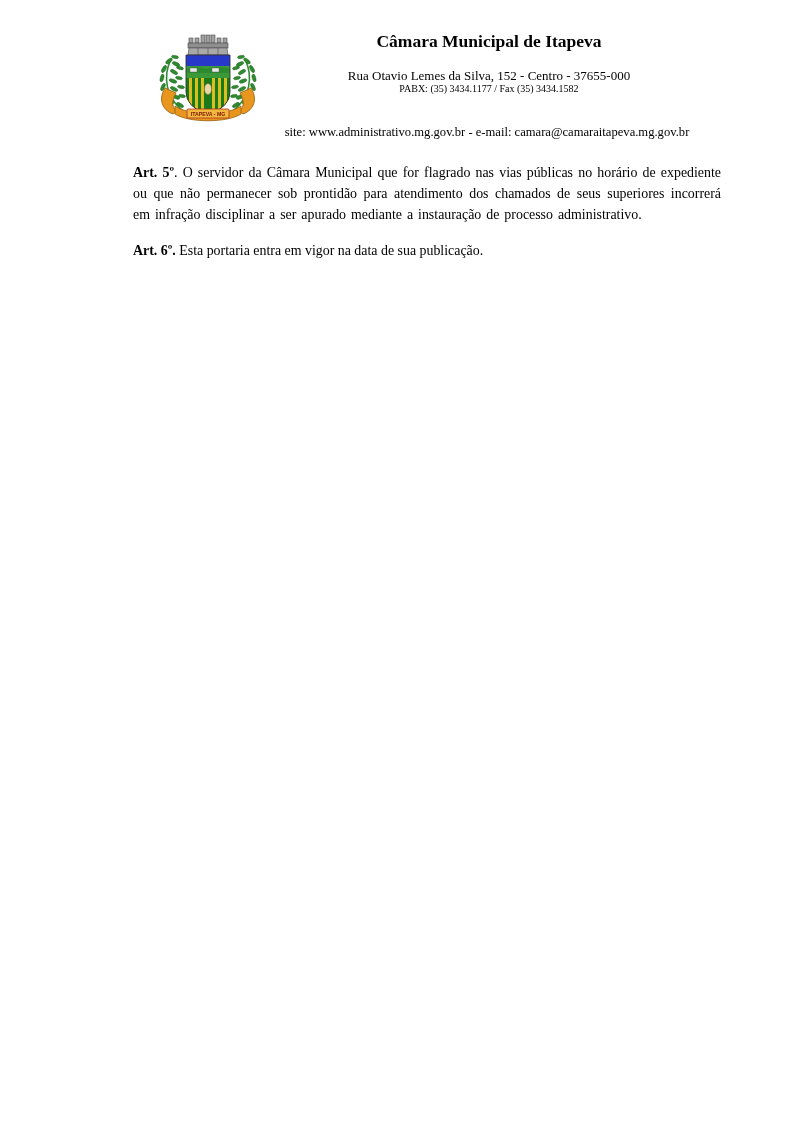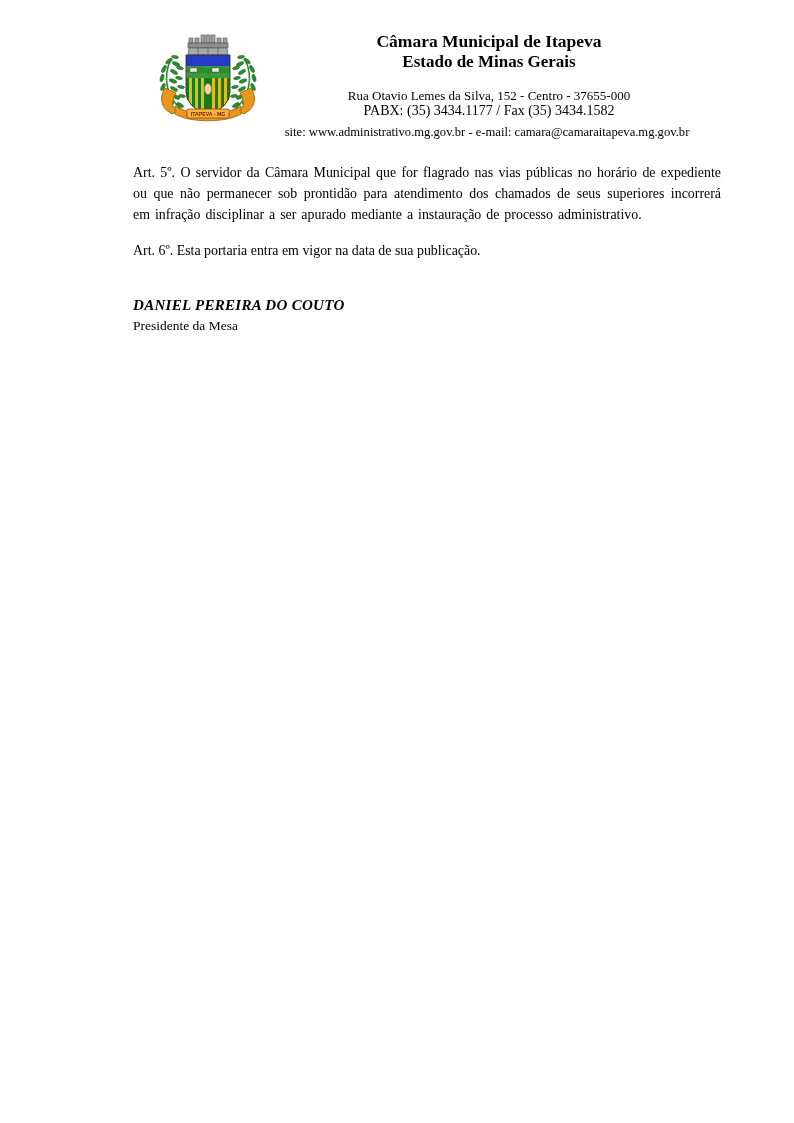--- a/index.html
+++ b/index.html
@@ -20,41 +20,41 @@
     position: absolute; left: 149px; top: 26px;
     width: 118px; height: 98px;
   }
   .header-text {
     position: absolute; left: 280px; top: 31px; width: 418px;
     text-align: center; line-height: 1.18;
   }
   .org-name  { font-size: 17.5px; font-weight: bold; }
   .state-line{ font-size: 17px;   font-weight: bold; }
   .addr-line { font-size: 13px; margin-top: 16px; }
-  .phone-line{ font-size: 14px; }
+  .phone-line{ font-size: 10px; }
   .site-line {
     position: absolute; left: 180px; top: 125px; width: 614px;
     text-align: center; font-size: 12.6px;
   }
   
   .content {
     position: absolute; left: 133px; top: 162px; width: 588px;
   }
   .para {
     font-size: 13.9px; line-height: 21px;
   }
   .para-art5 {
     text-align: justify;
     word-spacing: 1.5px;
   }
   .para-art6 {
     margin-top: 15px;
     text-align: left;
   }
-  .art-label { font-weight: normal; }
+  .art-label { font-weight: bold; }
   .signature { margin-top: 34px; }
   .sig-name {
     font-size: 15px; font-weight: bold; font-style: italic;
     line-height: 20px; letter-spacing: 0.3px;
   }
   .sig-role {
     font-size: 13.5px; line-height: 21px;
   }
 </style>
 </head>
@@ -159,35 +159,30 @@
         <g>
           <path d="M26,80 C40,90 78,90 92,80 L92,88 C78,97 40,97 26,88 Z" fill="#e8961e" stroke="#96600e" stroke-width="0.8"></path>
           <rect x="38" y="83" width="42" height="9" rx="1" fill="#f2b73c" stroke="#a83322" stroke-width="0.8"></rect>
           <text x="59" y="89.6" text-anchor="middle" font-family="Liberation Sans, sans-serif" font-size="5.2" font-weight="bold" fill="#7a1508">ITAPEVA - MG</text>
         </g>
       </svg>
     </div>
 
     <div class="header-text">
       <div class="org-name">Câmara Municipal de Itapeva</div>
-      <div class="state-line">Estado de Minas Gerais</div>
       <div class="addr-line">Rua Otavio Lemes da Silva, 152 - Centro - 37655-000</div>
       <div class="phone-line">PABX: (35) 3434.1177 / Fax (35) 3434.1582</div>
     </div>
 
     <div class="site-line">site: www.administrativo.mg.gov.br - e-mail: camara@camaraitapeva.mg.gov.br</div>
   </header>
 
   <main class="content">
     <p class="para para-art5">
       <span class="art-label">Art. 5º</span><span>. O servidor da Câmara Municipal que for flagrado nas vias públicas no horário de expediente ou que não permanecer sob prontidão para atendimento dos chamados de seus superiores incorrerá em infração disciplinar a ser apurado mediante a instauração de processo administrativo.</span>
     </p>
     <p class="para para-art6">
       <span class="art-label">Art. 6º.</span><span> Esta portaria entra em vigor na data de sua publicação.</span>
     </p>
 
-    <div class="signature">
-      <div class="sig-name">DANIEL PEREIRA DO COUTO</div>
-      <div class="sig-role">Presidente da Mesa</div>
-    </div>
   </main>
 
 </div>
 
 </body></html>

